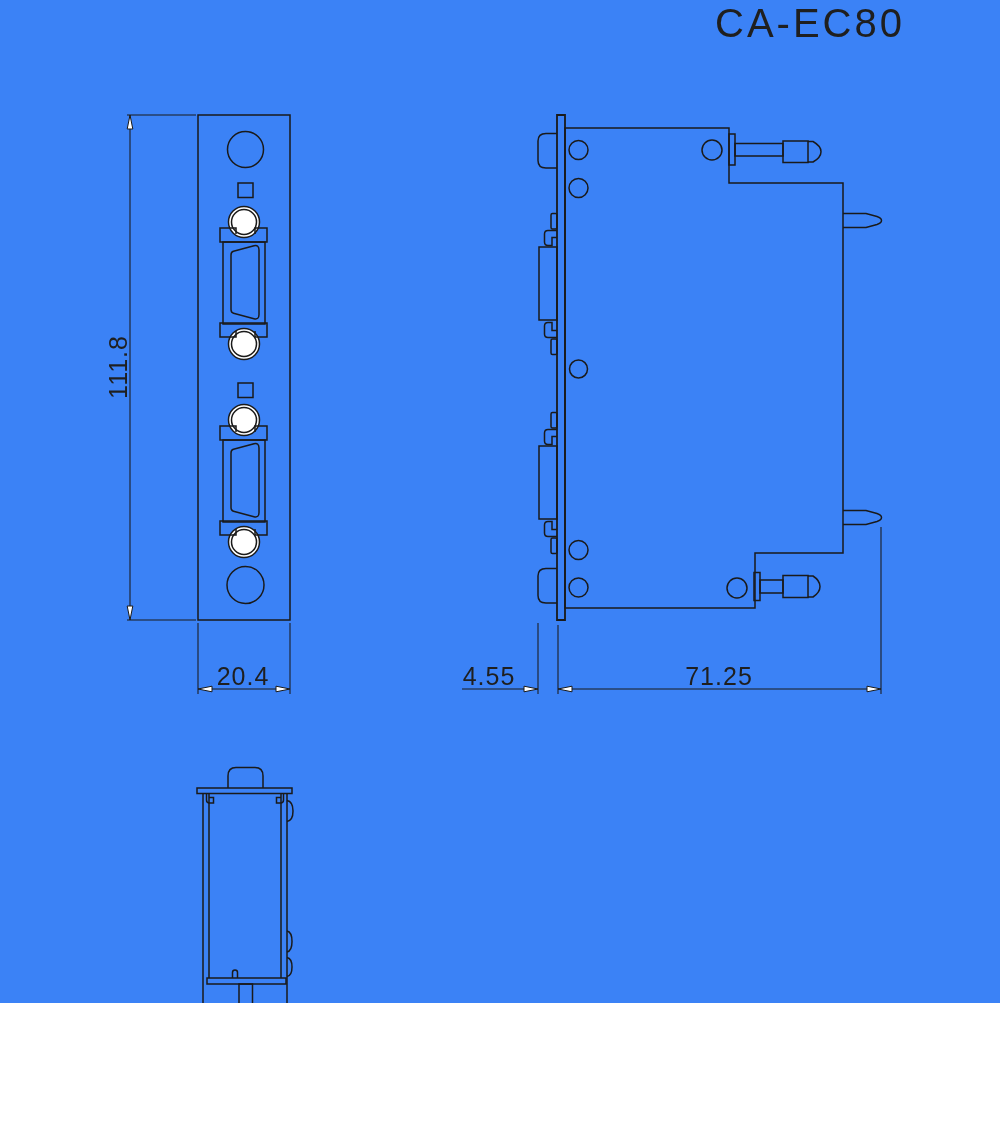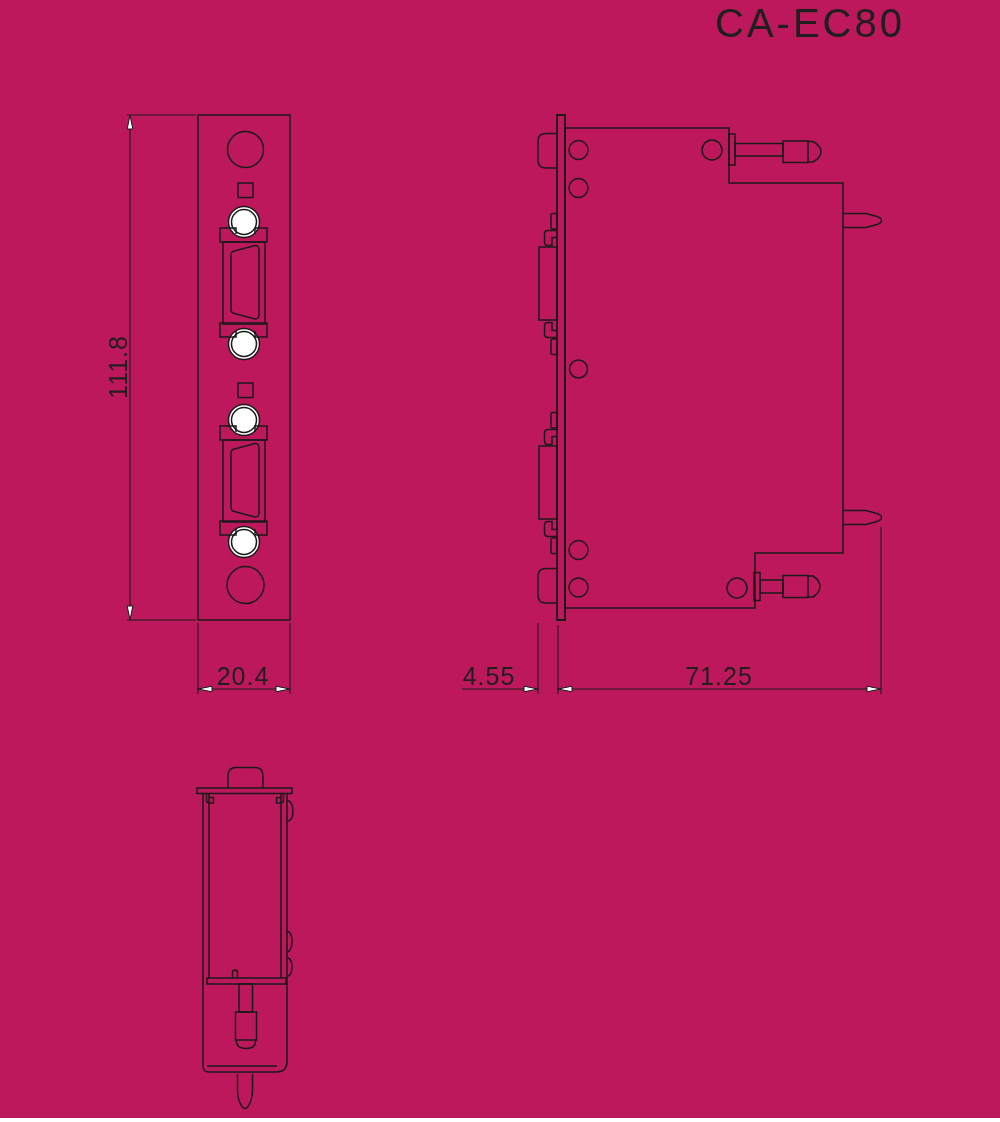--- a/index.html
+++ b/index.html
@@ -1,16 +1,16 @@
 <!DOCTYPE html>
 <html><head>
 <meta charset="utf-8">
 <style>
   html,body{margin:0;padding:0;background:#ffffff;}
-  .sheet{position:relative;width:1000px;height:1118px;background:#be185d;overflow:hidden;}
+  .sheet{position:relative;width:1000px;height:1003px;background:#3b82f6;overflow:hidden;}
   svg{display:block;}
   svg *{vector-effect:non-scaling-stroke;}
   .ln{fill:none;stroke:#1a1a1a;stroke-width:1.5;stroke-linejoin:miter;stroke-linecap:butt;}
   .dimln{fill:none;stroke:#1a1a1a;stroke-width:1.05;}
   .arr{fill:#ffffff;stroke:#1a1a1a;stroke-width:1;}
   .whitefill{fill:#ffffff;stroke:#1a1a1a;stroke-width:1.5;}
   .dimtext{font-family:"Liberation Sans","DejaVu Sans",sans-serif;font-size:25px;fill:#1f1f1f;stroke:none;letter-spacing:1px;}
   .titletext{font-family:"Liberation Sans","DejaVu Sans",sans-serif;font-size:40px;fill:#1f1f1f;stroke:none;letter-spacing:3px;}
 </style>
 </head>

